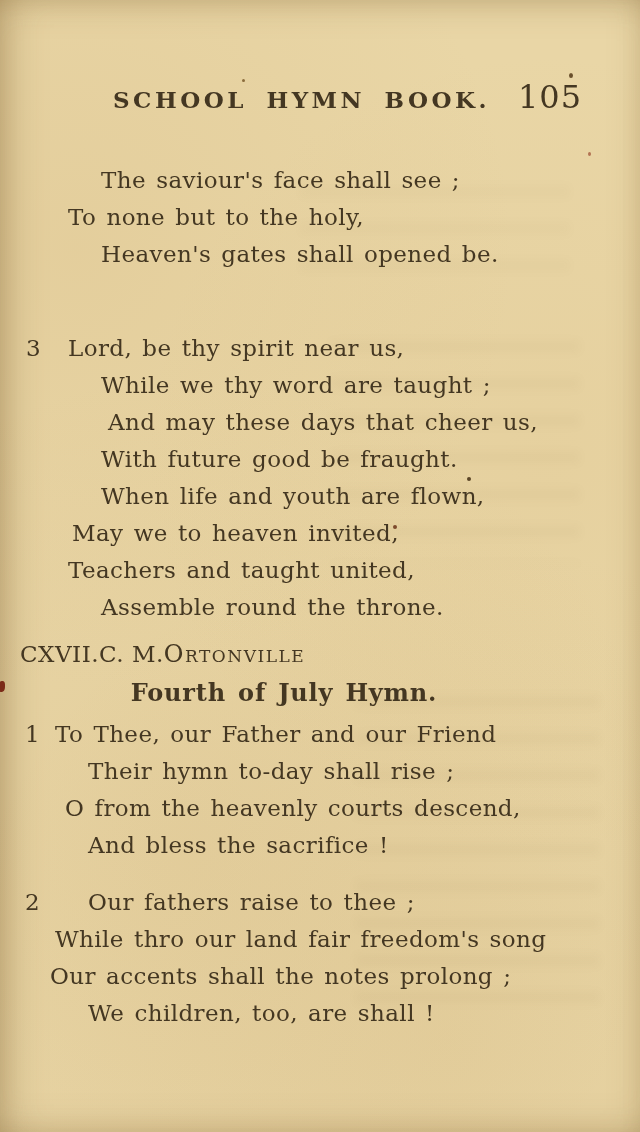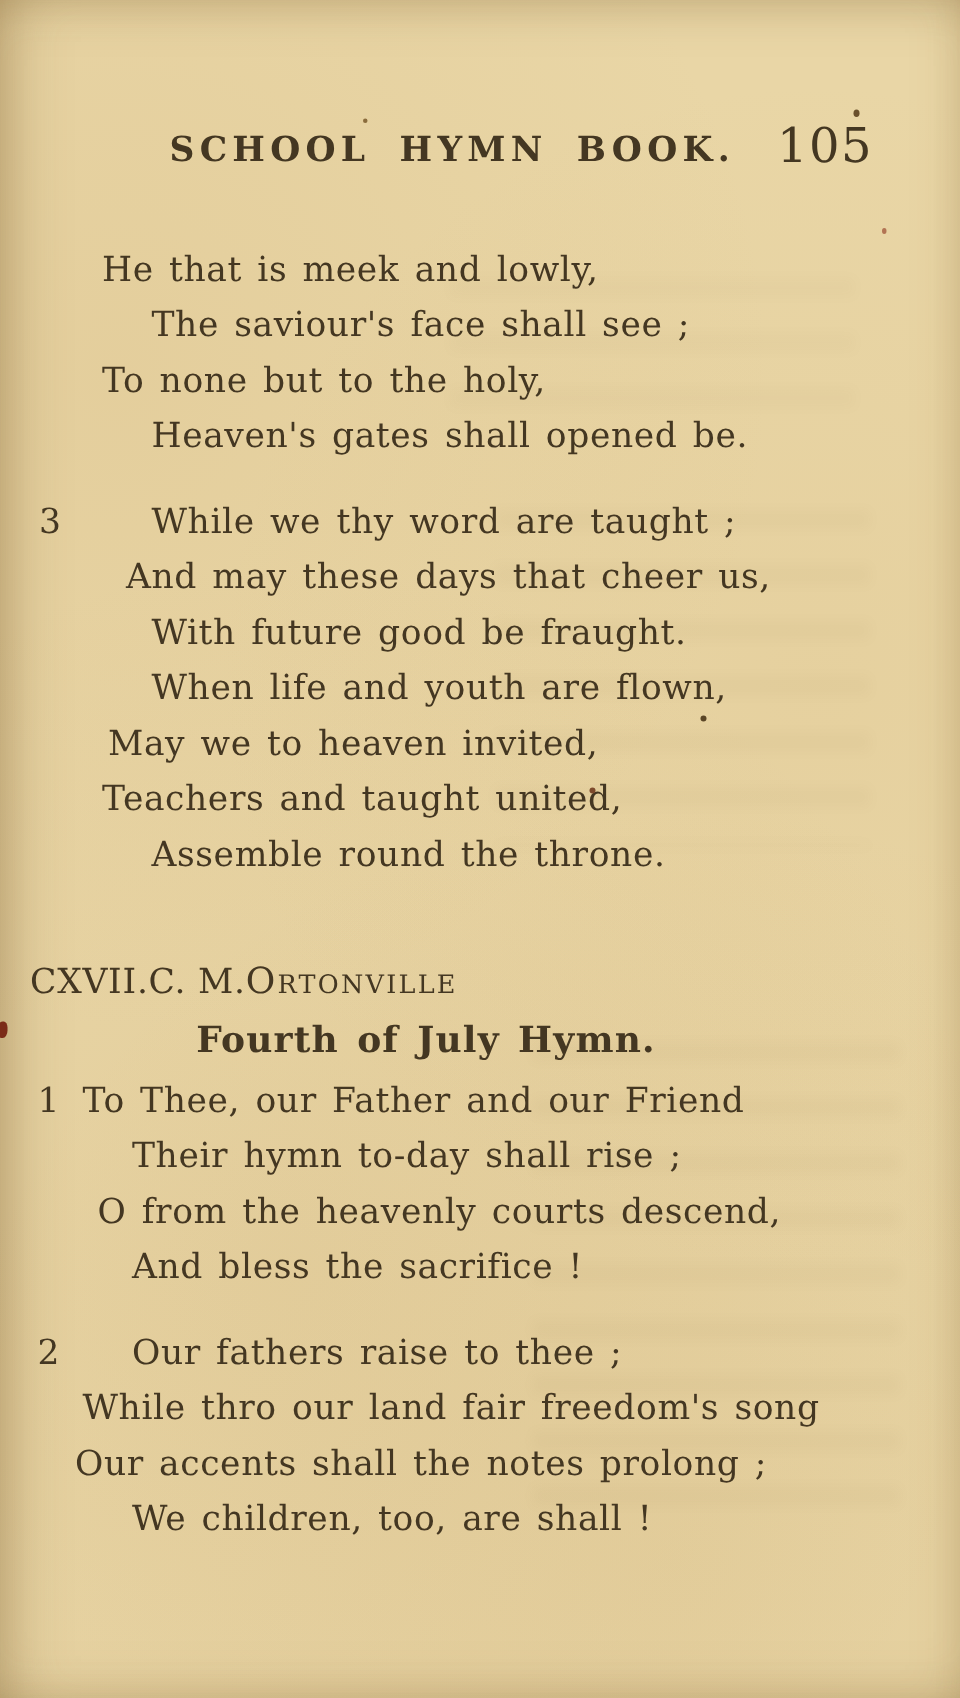--- a/index.html
+++ b/index.html
@@ -82,30 +82,30 @@
   <div class="ghost g2"></div>
   <div class="ghost g3"></div>
 
   <div class="running-header">
     <span class="rh-title">SCHOOL HYMN BOOK.</span>
     <span class="rh-page">105</span>
   </div>
 
   <div class="stanza upper st-a">
     <span class="num"></span>
-    <div class="line">He that is meek and lowly,</div>
     <div class="line ind">The saviour's face shall see ;</div>
     <div class="line">To none but to the holy,</div>
     <div class="line ind">Heaven's gates shall opened be.</div>
   </div>
 
   <div class="stanza upper st-b">
     <span class="num">3</span>
+    <div class="line">Lord, be thy spirit near us,</div>
     <div class="line ind">While we thy word are taught ;</div>
-    <div class="line ind" style="margin-left:16px;">And may these days that cheer us,</div>
+    <div class="line ind" style="margin-left:40px;">And may these days that cheer us,</div>
     <div class="line ind">With future good be fraught.</div>
     <div class="line ind">When life and youth are flown,</div>
     <div class="line" style="margin-left:4px;">May we to heaven invited,</div>
     <div class="line">Teachers and taught united,</div>
     <div class="line ind">Assemble round the throne.</div>
   </div>
 
   <div class="hymn-heading">
     <span>CXVII.</span>
     <span>C. M.</span>

